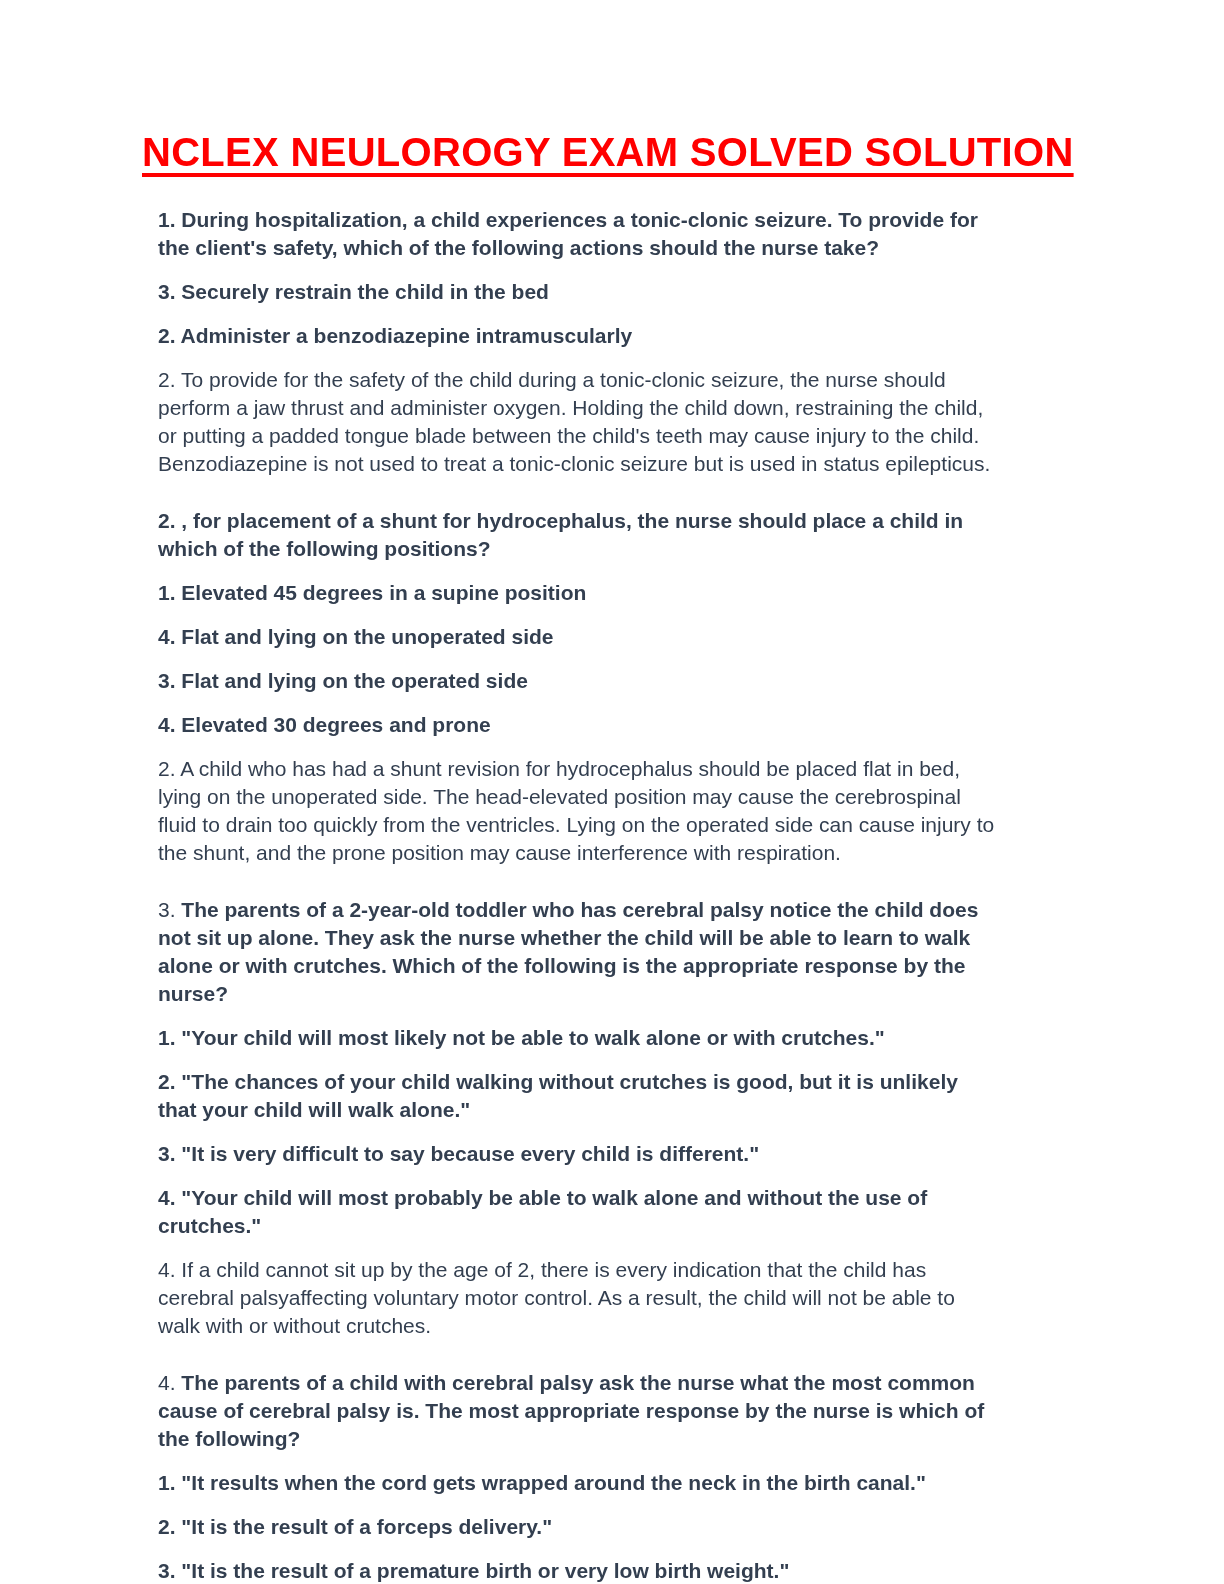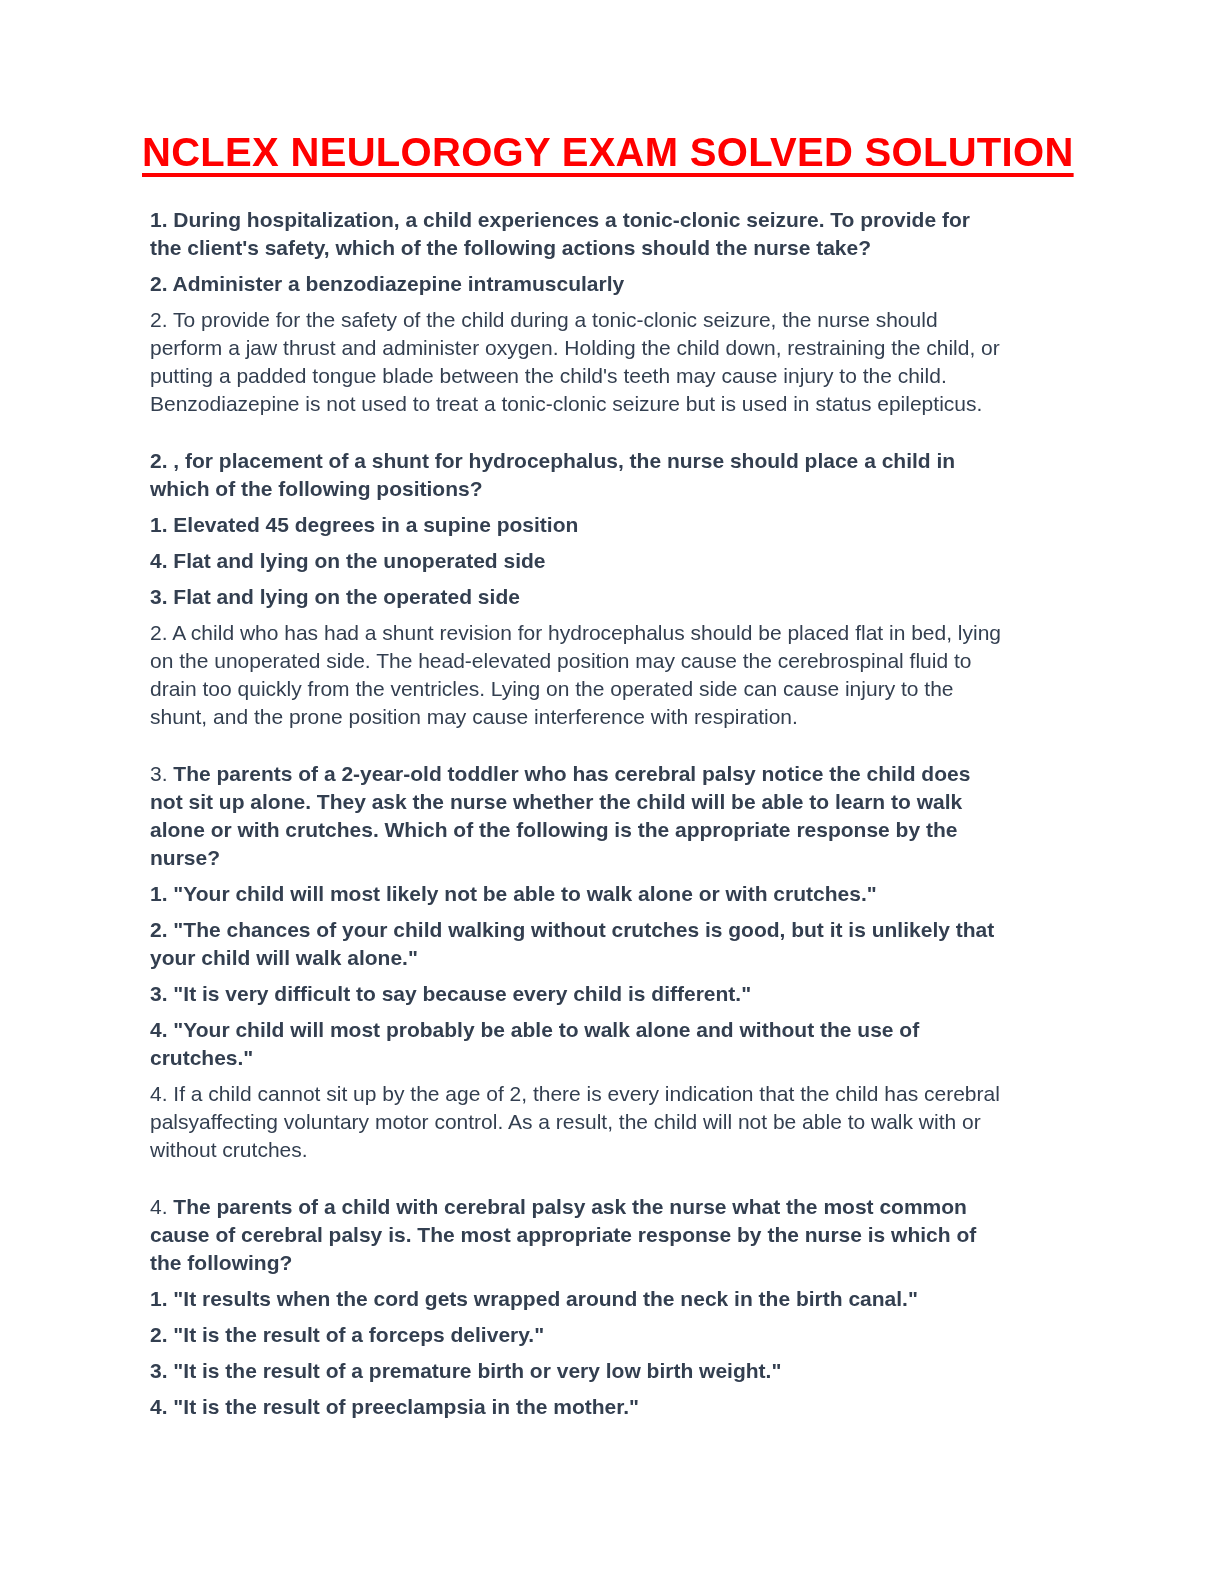--- a/index.html
+++ b/index.html
@@ -28,45 +28,47 @@
     text-decoration-color: #ff0000;
     text-decoration-thickness: 4px;
     text-underline-offset: 7px;
     letter-spacing: 0.3px;
     white-space: nowrap;
   }
   .qblock {
     margin: 0 0 29px 0;
   }
   .qblock p {
-    margin: 8px;
+    margin: 16px;
     font-size: 21px;
     line-height: 28px;
   }
   .bold { font-weight: bold; }
   .reg  { font-weight: normal; }
 </style>
 </head>
 <body>
 
 <div class="page">
 
   <h1 class="doc-title">NCLEX NEULOROGY EXAM SOLVED SOLUTION</h1>
 
   <div class="qblock">
     <p><span class="bold">1. </span><span class="bold">During hospitalization, a child experiences a tonic-clonic seizure. To provide for the client's safety, which of the following actions should the nurse take?</span></p>
+    <p class="bold">3. Securely restrain the child in the bed</p>
     <p class="bold">2. Administer a benzodiazepine intramuscularly</p>
     <p class="reg">2. To provide for the safety of the child during a tonic-clonic seizure, the nurse should perform a jaw thrust and administer oxygen. Holding the child down, restraining the child, or putting a padded tongue blade between the child's teeth may cause injury to the child. Benzodiazepine is not used to treat a tonic-clonic seizure but is used in status epilepticus.</p>
   </div>
 
   <div class="qblock">
     <p><span class="bold">2. </span><span class="bold">, for placement of a shunt for hydrocephalus, the nurse should place a child in which of the following positions?</span></p>
     <p class="bold">1. Elevated 45 degrees in a supine position</p>
     <p class="bold">4. Flat and lying on the unoperated side</p>
     <p class="bold">3. Flat and lying on the operated side</p>
+    <p class="bold">4. Elevated 30 degrees and prone</p>
     <p class="reg">2. A child who has had a shunt revision for hydrocephalus should be placed flat in bed, lying on the unoperated side. The head-elevated position may cause the cerebrospinal fluid to drain too quickly from the ventricles. Lying on the operated side can cause injury to the shunt, and the prone position may cause interference with respiration.</p>
   </div>
 
   <div class="qblock">
     <p><span class="reg">3. </span><span class="bold">The parents of a 2-year-old toddler who has cerebral palsy notice the child does not sit up alone. They ask the nurse whether the child will be able to learn to walk alone or with crutches. Which of the following is the appropriate response by the nurse?</span></p>
     <p class="bold">1. "Your child will most likely not be able to walk alone or with crutches."</p>
     <p class="bold">2. "The chances of your child walking without crutches is good, but it is unlikely that your child will walk alone."</p>
     <p class="bold">3. "It is very difficult to say because every child is different."</p>
     <p class="bold">4. "Your child will most probably be able to walk alone and without the use of crutches."</p>
     <p class="reg">4. If a child cannot sit up by the age of 2, there is every indication that the child has cerebral palsyaffecting voluntary motor control. As a result, the child will not be able to walk with or without crutches.</p>

